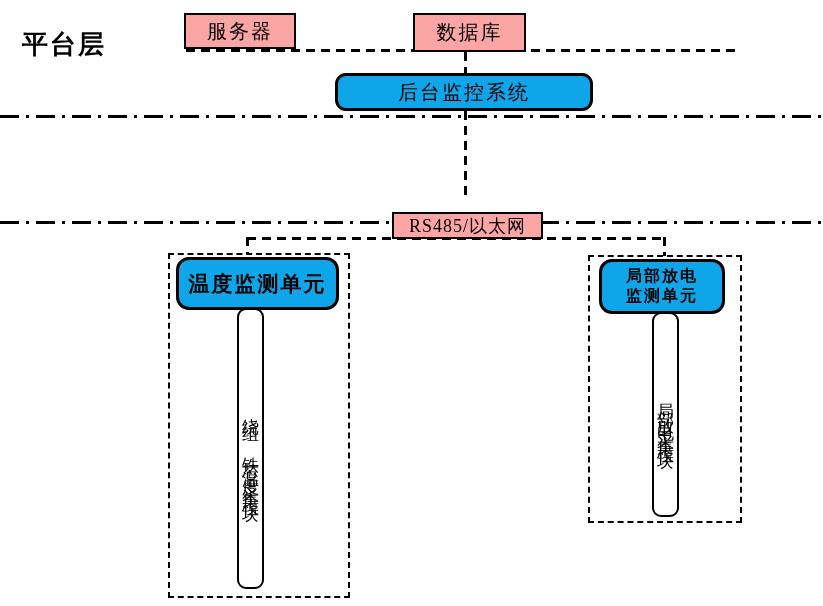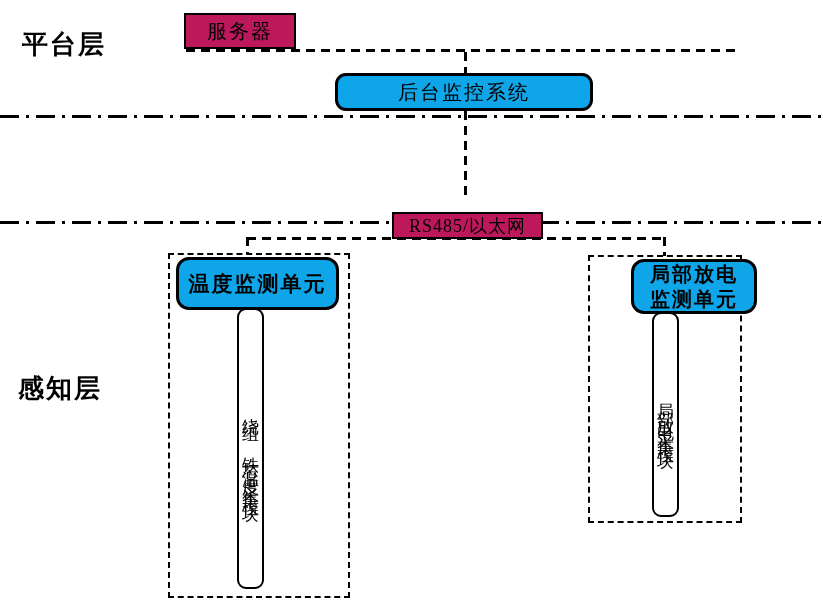--- a/index.html
+++ b/index.html
@@ -17,39 +17,39 @@
     font-weight:bold;
     font-size:26px;
     letter-spacing:2px;
     color:#000;
     z-index:3;
   }
   .node{
     position:absolute;
     box-sizing:border-box;
     border:2px solid #000;
-    background:#be185d;
+    background:#fca5a5;
     display:flex;align-items:center;justify-content:center;
     font-size:20px;
     letter-spacing:2px;
     z-index:2;
   }
   .rnode{
     position:absolute;
     box-sizing:border-box;
     border:2.5px solid #000;
     border-radius:11px;
     background:#0ea5e9;
     display:flex;align-items:center;justify-content:center;
     font-size:20px;
     letter-spacing:2px;
     z-index:2;
     text-align:center;
   }
-  .rnode.bold{font-weight:bold;}
+  .rnode.bold{font-weight:bold;font-family:Liberation Mono, monospace;}
   .dashed-rect{
     position:absolute;
     box-sizing:border-box;
     border:2px dashed #000;
     background:transparent;
     z-index:1;
   }
   
   .dashdot{
     position:absolute;
@@ -91,41 +91,41 @@
 </style>
 </head>
 <body>
 
 <div class="canvas">
 
   <div class="dashdot" style="left:0;top:115;width:823px;top:115px"></div>
   <div class="dashdot" style="left:0;top:221px;width:823px"></div>
 
   <div class="layer-label" style="left:22px;top:27px">平台层</div>
-  <div class="layer-label" style="left:18px;top:371px">感知层</div>
 
   <div class="hdash" style="left:186px;top:49px;width:550px"></div>
 
   <div class="node" style="left:184px;top:13px;width:112px;height:36px">服务器</div>
+  <div class="node" style="left:413px;top:13px;width:113px;height:39px">数据库</div>
 
   <div class="vdash" style="left:464px;top:52px;height:22px"></div>
 
   <div class="rnode" style="left:335px;top:73px;width:258px;height:38px;border-width:3px">后台监控系统</div>
 
   <div class="vdash" style="left:464px;top:111px;height:86px"></div>
 
   <div class="node" style="left:392px;top:212px;width:151px;height:27px;font-size:18px;letter-spacing:1px">RS485/以太网</div>
 
   <div class="vdash" style="left:464px;top:223px;height:16px"></div>
   <div class="hdash" style="left:247px;top:237px;width:420px"></div>
   <div class="vdash" style="left:246px;top:237px;height:17px"></div>
   <div class="vdash" style="left:663px;top:237px;height:19px"></div>
 
   <div class="dashed-rect" style="left:168px;top:253px;width:182px;height:345px"></div>
   <div class="rnode bold" style="left:176px;top:257px;width:163px;height:53px;font-size:21px;border-width:3px;border-radius:13px">温度监测单元</div>
   <div class="vtext" style="left:237px;top:308px;width:27px;height:281px">绕组、铁芯温度采集模块</div>
 
   <div class="dashed-rect" style="left:588px;top:255px;width:154px;height:268px"></div>
-  <div class="rnode bold pre" style="left:631px;top:259px;width:126px;height:55px;font-size:20px;border-width:3px;border-radius:13px">局部放电
+  <div class="rnode bold pre" style="left:599px;top:259px;width:126px;height:55px;font-size:16px;border-width:3px;border-radius:13px">局部放电
 监测单元</div>
   <div class="vtext" style="left:652px;top:312px;width:27px;height:205px">局部放电采集模块</div>
 
 </div>
 
 </body></html>

